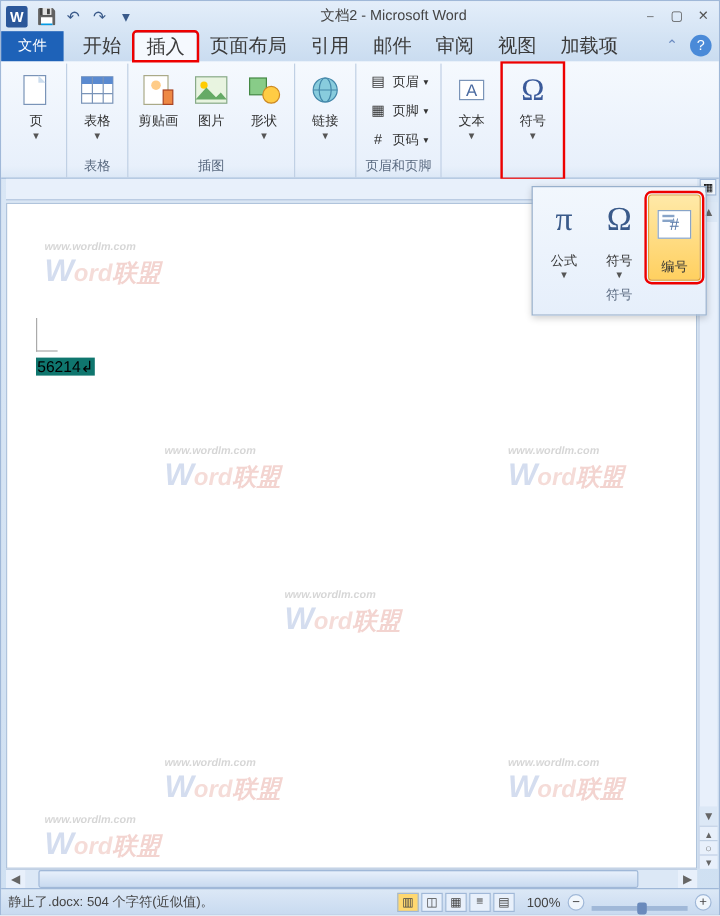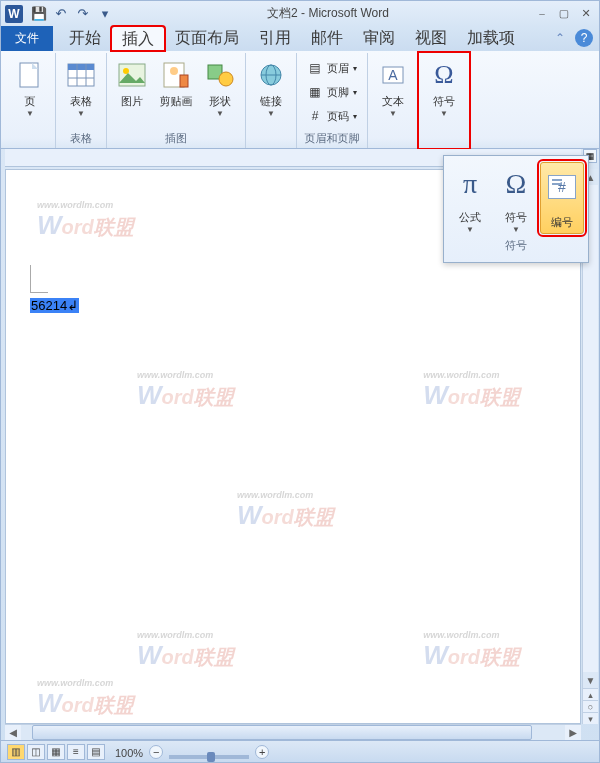--- a/index.html
+++ b/index.html
@@ -37,21 +37,21 @@
 .hf-group { display: flex; flex-direction: column; gap: 2px; padding-top: 2px; }
 .small-btn { height: 22px; display: flex; align-items: center; gap: 4px; padding: 0 6px; font-size: 11px; color: #333; cursor: pointer; }
 .small-btn .si { width: 16px; height: 16px; display: flex; align-items: center; justify-content: center; font-size: 12px; }
 
 .symbol-btn.highlighted { outline: 2px solid #e00; outline-offset: 0; }
 
 .ruler-bar { height: 18px; background: #e8f0fb; border-bottom: 1px solid #b0c4dc; position: relative; margin: 0 18px 0 4px; }
 .ruler-btn { position: absolute; right: -16px; top: 0; width: 14px; height: 14px; border: 1px solid #a0b8d8; background: #f0f6fc; font-size: 9px; display: flex; align-items: center; justify-content: center; }
 
 .doc-area { position: absolute; left: 4px; right: 18px; top: 168px; bottom: 38px; background: #fff; border: 1px solid #b0c4dc; overflow: hidden; }
-.selected-text { position: absolute; left: 24px; top: 128px; background: #3b82f6; color: #000; font-size: 13px; padding: 0 1px; }
+.selected-text { position: absolute; left: 24px; top: 128px; background: #0f766e; color: #000; font-size: 13px; padding: 0 1px; }
 .vert-mark { position: absolute; left: 24px; top: 95px; width: 18px; height: 28px; border-left: 1px solid #aaa; border-bottom: 1px solid #aaa; }
 
 .watermark { position: absolute; font-size: 20px; font-style: italic; color: rgba(200,60,40,0.18); font-weight: bold; pointer-events: none; margin-left: 11px; }
 .watermark .wm-w { color: rgba(60,100,180,0.22); font-size: 26px; }
 .watermark sub { font-size: 9px; color: rgba(120,120,120,0.3); display: block; }
 
 .dropdown-panel { position: absolute; right: 10px; top: 154px; width: 146px; height: 108px; background: linear-gradient(to bottom, #f2f7fd, #e6effb); border: 1px solid #98b0cc; box-shadow: 0 2px 6px rgba(0,0,0,0.2); z-index: 50; padding: 6px 4px 2px 4px; }
 .dd-items { display: flex; gap: 2px; }
 .dd-btn { width: 44px; height: 72px; display: flex; flex-direction: column; align-items: center; padding-top: 6px; cursor: pointer; border-radius: 3px; }
 .dd-btn .di { font-size: 28px; color: #3a5a8a; height: 36px; display: flex; align-items: center; }
@@ -155,37 +155,37 @@
           <div class="dd">▼</div>
         </div>
       </div>
       <div class="group-label">表格</div>
     </div>
 
     <div class="group">
       <div class="group-items">
         <div class="big-btn">
           <div class="ico">
+              <svg width="28" height="28">
+                <rect x="2" y="2" width="20" height="24" fill="#fff" stroke="#aa8"></rect>
+                <circle cx="12" cy="10" r="4" fill="#fc8"></circle>
+                <rect x="18" y="14" width="8" height="12" fill="#e84" stroke="#a42"></rect>
+              </svg>
+            </div>
+          <div class="lbl">剪贴画</div>
+        </div>
+        <div class="big-btn">
+          <div class="ico">
               <svg width="28" height="24">
                 <rect x="1" y="1" width="26" height="22" fill="#e8f4e0" stroke="#8a8"></rect>
                 <circle cx="8" cy="8" r="3" fill="#fc0"></circle>
                 <path d="M1 20 L10 10 L18 18 L22 14 L27 20 Z" fill="#6a6"></path>
               </svg>
             </div>
           <div class="lbl">图片</div>
-        </div>
-        <div class="big-btn">
-          <div class="ico">
-              <svg width="28" height="28">
-                <rect x="2" y="2" width="20" height="24" fill="#fff" stroke="#aa8"></rect>
-                <circle cx="12" cy="10" r="4" fill="#fc8"></circle>
-                <rect x="18" y="14" width="8" height="12" fill="#e84" stroke="#a42"></rect>
-              </svg>
-            </div>
-          <div class="lbl">剪贴画</div>
         </div>
         <div class="big-btn">
           <div class="ico">
               <svg width="28" height="28">
                 <rect x="2" y="4" width="14" height="14" fill="#8c8" stroke="#484"></rect>
                 <circle cx="20" cy="18" r="7" fill="#fc4" stroke="#c82"></circle>
               </svg>
             </div>
           <div class="lbl">形状</div>
           <div class="dd">▼</div>
@@ -313,20 +313,21 @@
 
   <div class="hscroll">
     <div class="hs-btn">◀</div>
     <div class="hs-track">
         <div class="hs-thumb"></div>
       </div>
     <div class="hs-btn">▶</div>
   </div>
 
   <div class="statusbar">
+    <div class="status-left">静止了.docx: 504 个字符(近似值)。</div>
     <div class="view-btns">
       <div class="vb active">▥</div>
       <div class="vb">◫</div>
       <div class="vb">▦</div>
       <div class="vb">≡</div>
       <div class="vb">▤</div>
     </div>
     <div class="zoom">
       <span>100%</span>
       <div class="zoom-btn">−</div>

